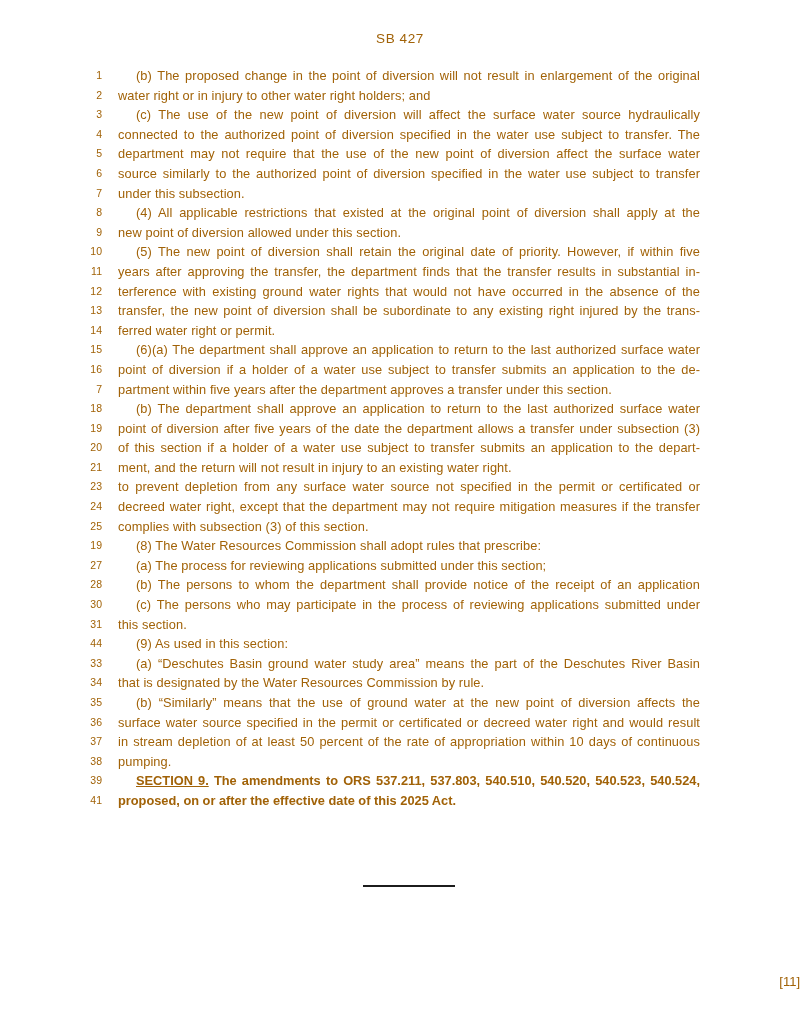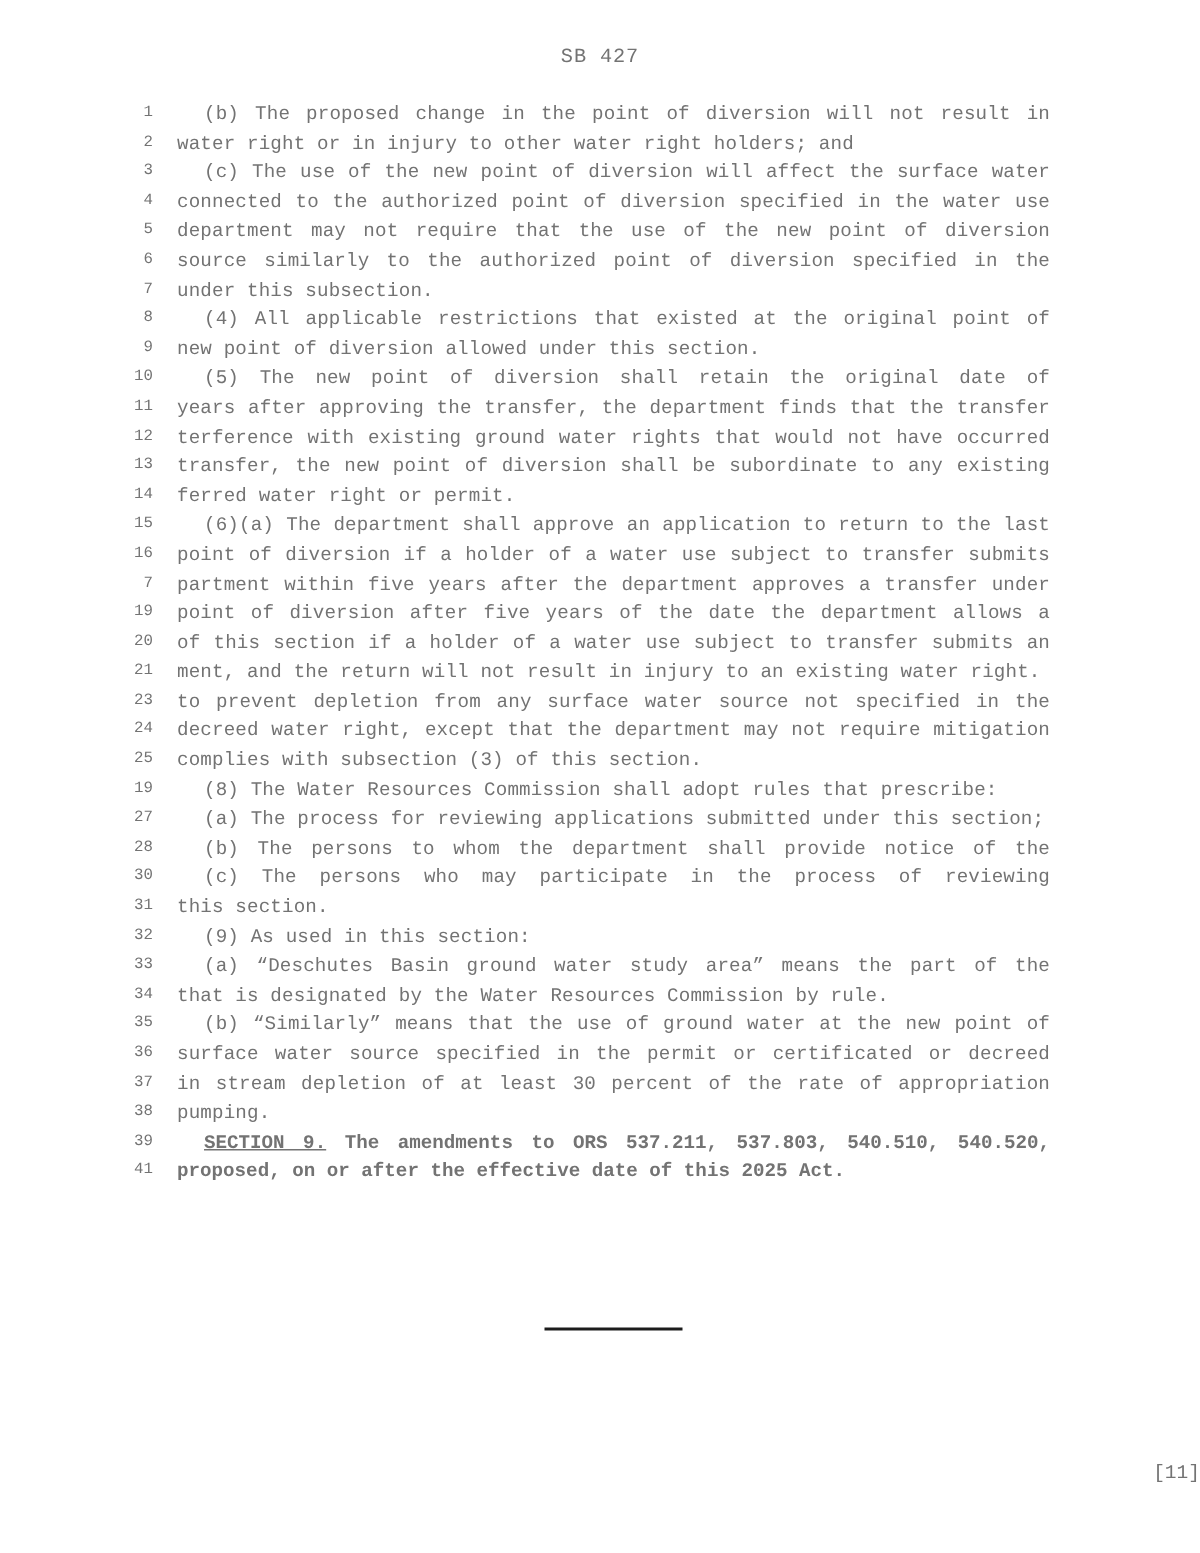--- a/index.html
+++ b/index.html
@@ -5,22 +5,22 @@
   html, body {
     margin: 0;
     padding: 0;
     background: #ffffff;
   }
   .page {
     position: relative;
     width: 800px;
     height: 1035px;
     background: #ffffff;
-    font-family: Liberation Mono, monospace;
-    color: #737373;
+    font-family: Liberation Sans, sans-serif;
+    color: #a16207;
     overflow: hidden;
   }
   .page-header {
     position: absolute;
     top: 31px;
     left: 0;
     width: 100%;
     text-align: center;
     font-size: 13.5px;
     letter-spacing: 0.6px;
@@ -153,20 +153,24 @@
       </div>
       <div class="line-row">
         <span class="line-num">16</span>
         <span class="line-text justify-full">point of diversion if a holder of a water use subject to transfer submits an application to the de-</span>
       </div>
       <div class="line-row">
         <span class="line-num">7</span>
         <span class="line-text">partment within five years after the department approves a transfer under this section.</span>
       </div>
       <div class="line-row">
+        <span class="line-num">18</span>
+        <span class="line-text indent justify-full">(b) The department shall approve an application to return to the last authorized surface water</span>
+      </div>
+      <div class="line-row">
         <span class="line-num">19</span>
         <span class="line-text justify-full">point of diversion after five years of the date the department allows a transfer under subsection (3)</span>
       </div>
       <div class="line-row">
         <span class="line-num">20</span>
         <span class="line-text justify-full">of this section if a holder of a water use subject to transfer submits an application to the depart-</span>
       </div>
       <div class="line-row">
         <span class="line-num">21</span>
         <span class="line-text">ment, and the return will not result in injury to an existing water right.</span>
@@ -197,42 +201,42 @@
       </div>
       <div class="line-row">
         <span class="line-num">30</span>
         <span class="line-text indent justify-full">(c) The persons who may participate in the process of reviewing applications submitted under</span>
       </div>
       <div class="line-row">
         <span class="line-num">31</span>
         <span class="line-text">this section.</span>
       </div>
       <div class="line-row">
-        <span class="line-num">32</span>
+        <span class="line-num">44</span>
         <span class="line-text indent">(9) As used in this section:</span>
       </div>
       <div class="line-row">
         <span class="line-num">33</span>
         <span class="line-text indent justify-full">(a) “Deschutes Basin ground water study area” means the part of the Deschutes River Basin</span>
       </div>
       <div class="line-row">
         <span class="line-num">34</span>
         <span class="line-text">that is designated by the Water Resources Commission by rule.</span>
       </div>
       <div class="line-row">
         <span class="line-num">35</span>
         <span class="line-text indent justify-full">(b) “Similarly” means that the use of ground water at the new point of diversion affects the</span>
       </div>
       <div class="line-row">
         <span class="line-num">36</span>
         <span class="line-text justify-full">surface water source specified in the permit or certificated or decreed water right and would result</span>
       </div>
       <div class="line-row">
         <span class="line-num">37</span>
-        <span class="line-text justify-full">in stream depletion of at least 30 percent of the rate of appropriation within 10 days of continuous</span>
+        <span class="line-text justify-full">in stream depletion of at least 50 percent of the rate of appropriation within 10 days of continuous</span>
       </div>
       <div class="line-row">
         <span class="line-num">38</span>
         <span class="line-text">pumping.</span>
       </div>
       <div class="line-row bold">
         <span class="line-num">39</span>
         <span class="line-text indent justify-full"><span class="section-label">SECTION 9.</span> The amendments to ORS 537.211, 537.803, 540.510, 540.520, 540.523, 540.524,</span>
       </div>
       <div class="line-row bold">

